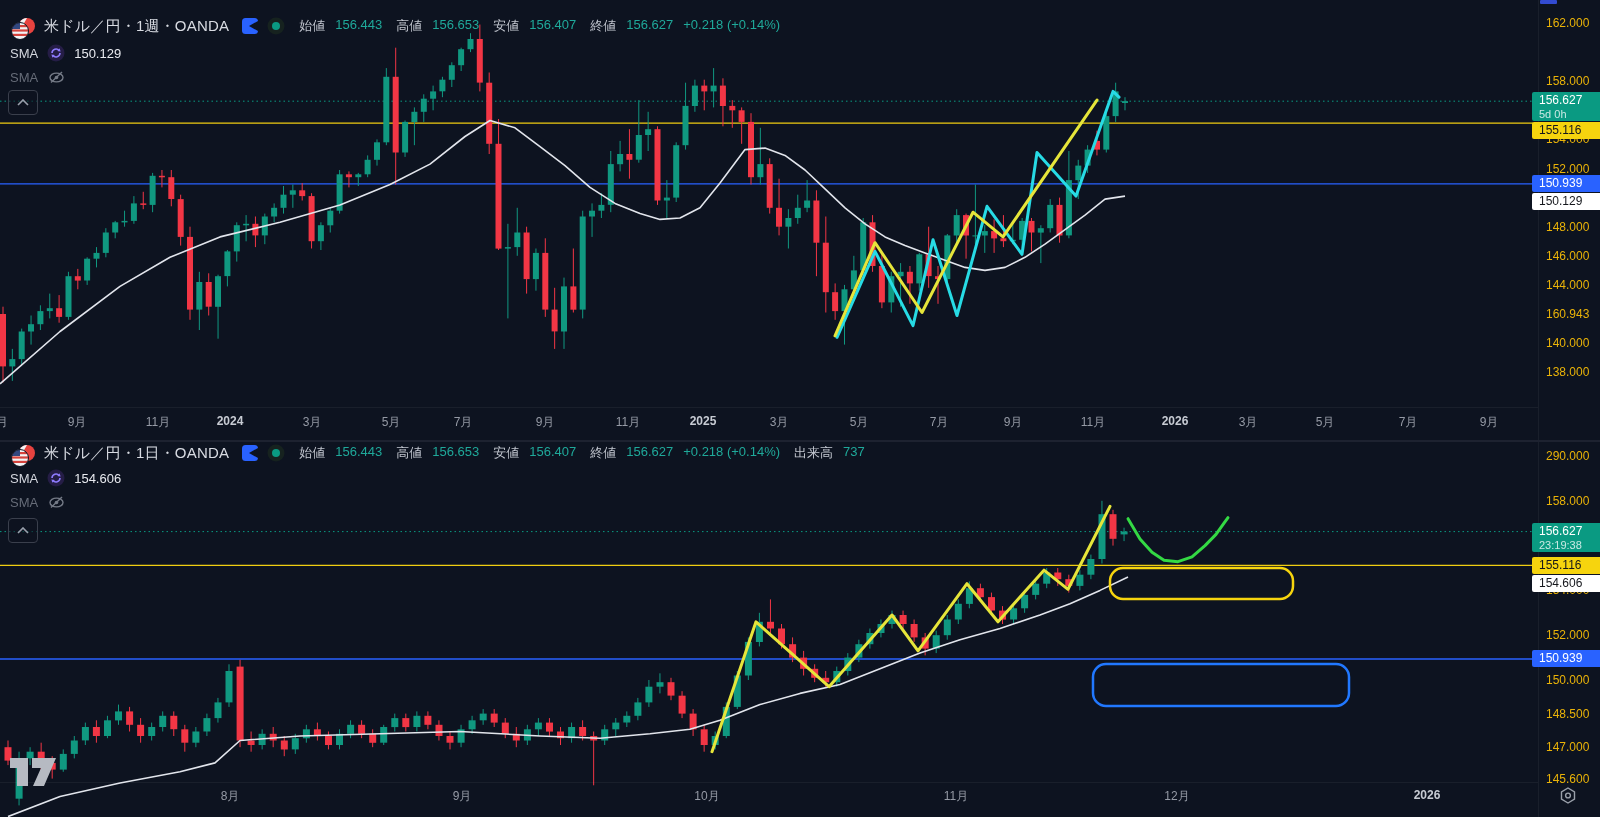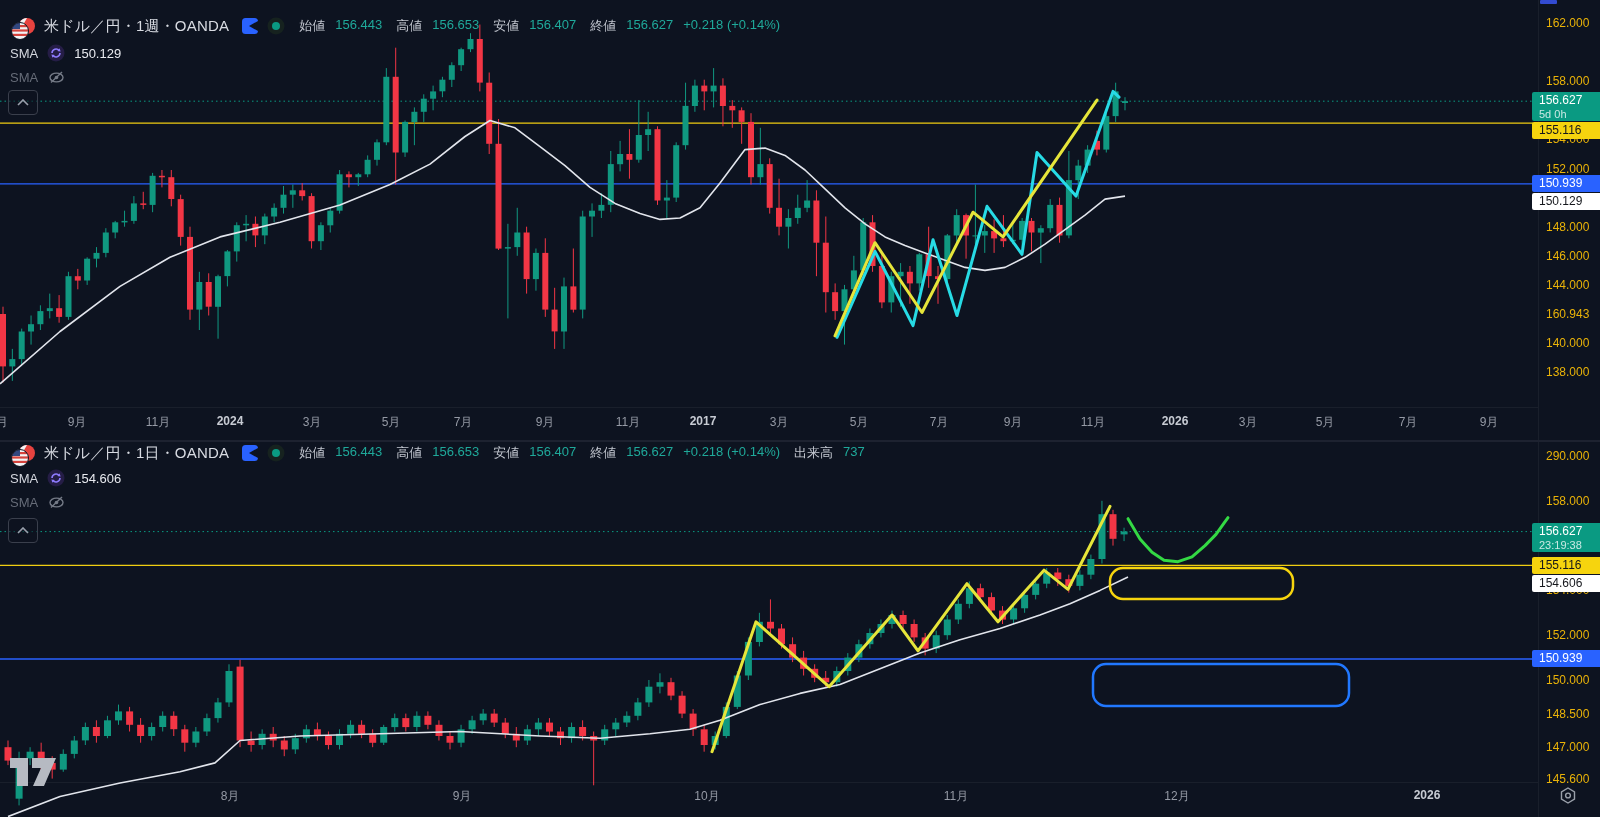--- a/index.html
+++ b/index.html
@@ -672,21 +672,21 @@
       <div class="scale-label" style="top: 365px;">138.000</div>
       <div class="xlabel" style="left: 2px; top: 414px;">月</div>
       <div class="xlabel" style="left: 77px; top: 414px;">9月</div>
       <div class="xlabel" style="left: 158px; top: 414px;">11月</div>
       <div class="xlabel bold" style="left: 230px; top: 414px;">2024</div>
       <div class="xlabel" style="left: 312px; top: 414px;">3月</div>
       <div class="xlabel" style="left: 391px; top: 414px;">5月</div>
       <div class="xlabel" style="left: 463px; top: 414px;">7月</div>
       <div class="xlabel" style="left: 545px; top: 414px;">9月</div>
       <div class="xlabel" style="left: 628px; top: 414px;">11月</div>
-      <div class="xlabel bold" style="left: 703px; top: 414px;">2017</div>
+      <div class="xlabel bold" style="left: 703px; top: 414px;">2025</div>
       <div class="xlabel" style="left: 779px; top: 414px;">3月</div>
       <div class="xlabel" style="left: 859px; top: 414px;">5月</div>
       <div class="xlabel" style="left: 939px; top: 414px;">7月</div>
       <div class="xlabel" style="left: 1013px; top: 414px;">9月</div>
       <div class="xlabel" style="left: 1093px; top: 414px;">11月</div>
       <div class="xlabel bold" style="left: 1175px; top: 414px;">2026</div>
       <div class="xlabel" style="left: 1248px; top: 414px;">3月</div>
       <div class="xlabel" style="left: 1325px; top: 414px;">5月</div>
       <div class="xlabel" style="left: 1408px; top: 414px;">7月</div>
       <div class="xlabel" style="left: 1489px; top: 414px;">9月</div>

